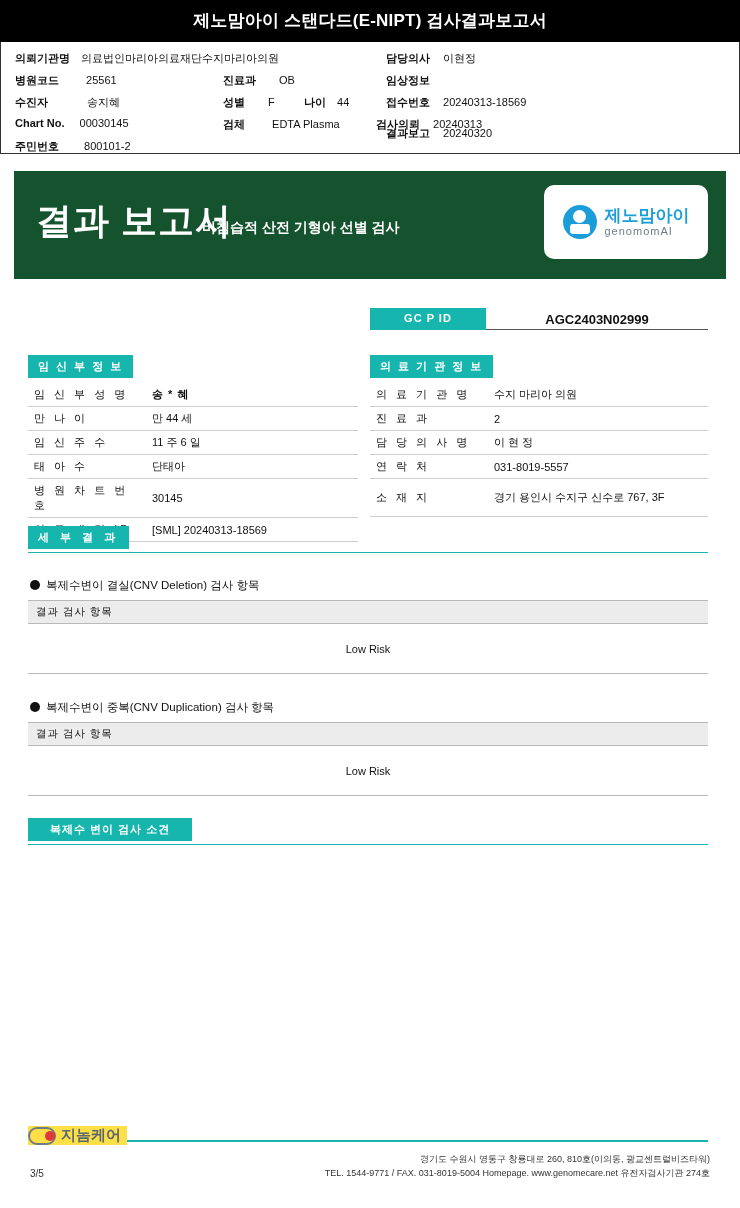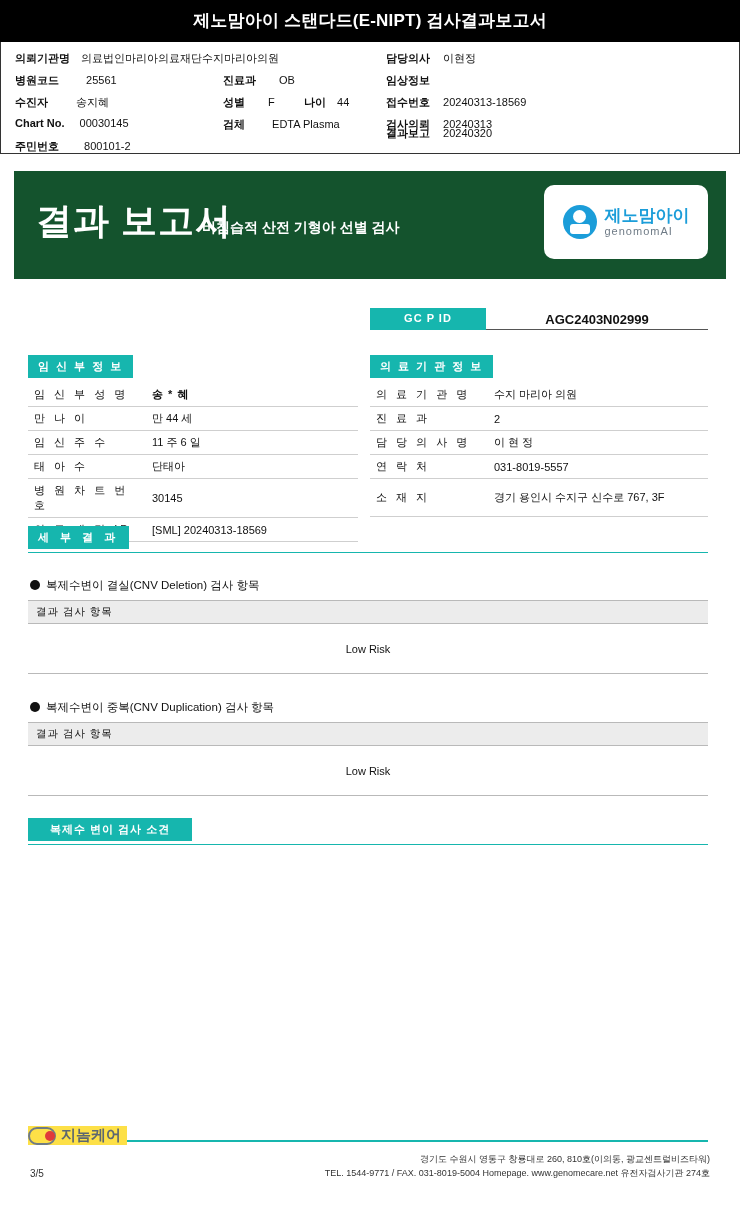--- a/index.html
+++ b/index.html
@@ -257,21 +257,21 @@
   <div class="pb-row" style="left:14px; top:9px;">
     <span class="pb-lab">의뢰기관명</span>
     <span class="pb-val" style="margin-left:8px;">의료법인마리아의료재단수지마리아의원</span>
   </div>
   <div class="pb-row" style="left:14px; top:31px;">
     <span class="pb-lab">병원코드</span>
     <span class="pb-val" style="margin-left:24px;">25561</span>
   </div>
   <div class="pb-row" style="left:14px; top:53px;">
     <span class="pb-lab">수진자</span>
-    <span class="pb-val" style="margin-left:25px;">송지혜</span>
+    <span class="pb-val" style="margin-left:36px;">송지혜</span>
   </div>
   <div class="pb-row" style="left:14px; top:75px;">
     <span class="pb-lab">Chart No.</span>
     <span class="pb-val" style="margin-left:12px;">00030145</span>
   </div>
   <div class="pb-row" style="left:14px; top:97px;">
     <span class="pb-lab">주민번호</span>
     <span class="pb-val" style="margin-left:22px;">800101-2</span>
   </div>
 
@@ -297,21 +297,21 @@
     <span class="pb-val" style="margin-left:10px;">이현정</span>
   </div>
   <div class="pb-row" style="left:385px; top:31px;">
     <span class="pb-lab">임상정보</span>
     <span class="pb-val" style="margin-left:10px;"></span>
   </div>
   <div class="pb-row" style="left:385px; top:53px;">
     <span class="pb-lab">접수번호</span>
     <span class="pb-val" style="margin-left:10px;">20240313-18569</span>
   </div>
-  <div class="pb-row" style="left:385px; top:75px;">
+  <div class="pb-row" style="left:375px; top:75px;">
     <span class="pb-lab">검사의뢰</span>
     <span class="pb-val" style="margin-left:10px;">20240313</span>
   </div>
   <div class="pb-row" style="left:385px; top:84px;">
     <span class="pb-lab">결과보고</span>
     <span class="pb-val" style="margin-left:10px;">20240320</span>
   </div>
 </div>
 
 <div class="banner-wrap">

